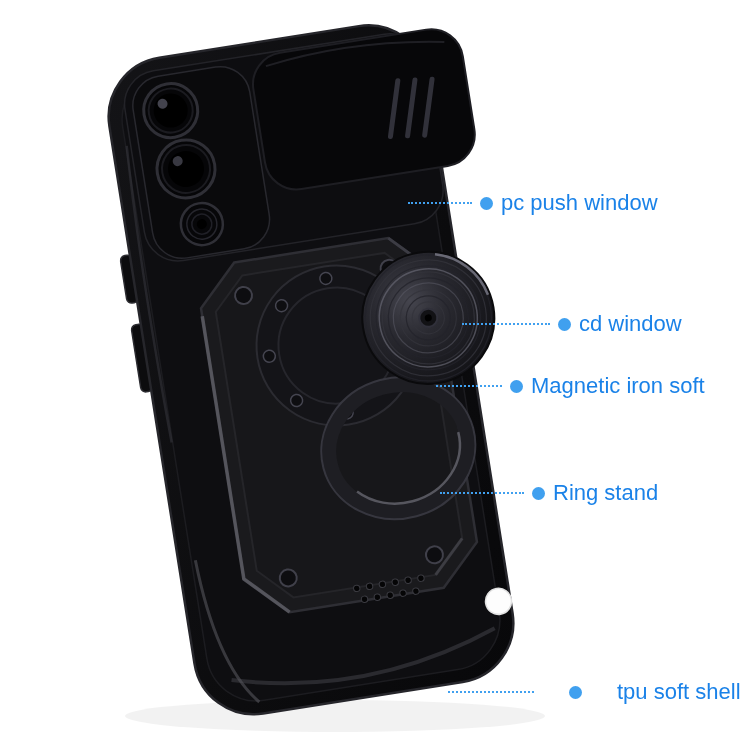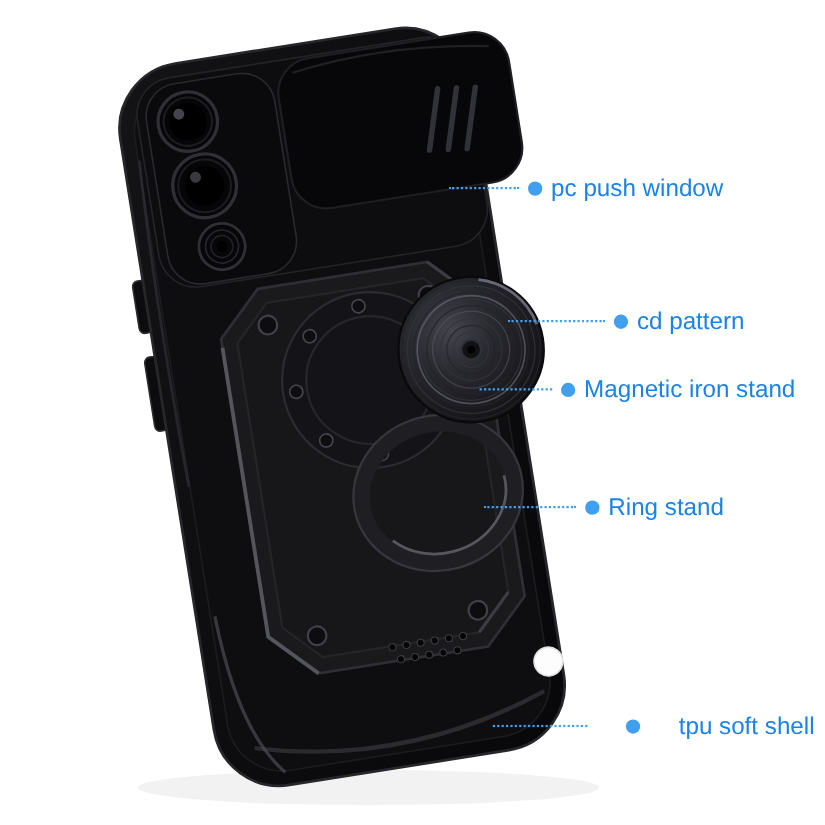--- a/index.html
+++ b/index.html
@@ -11,20 +11,21 @@
     overflow: hidden;
     font-family: "Liberation Sans", sans-serif;
   }
   .stage svg { position: absolute; left: 0; top: 0; }
   .callout {
     position: absolute;
     display: flex;
     align-items: center;
     gap: 8px;
     height: 26px;
+    margin-top: 32px;
   }
   .leader {
     display: block;
     height: 0;
     border-top: 2px dotted var(--marker, #40a0ef);
     flex: none;
   }
   .dot {
     display: block;
     width: 13px;
@@ -173,27 +174,27 @@
 
   <div class="callout" style="left:408px; top:158px;">
     <span class="leader" style="width:64px;"></span>
     <span class="dot"></span>
     <span class="label">pc push window</span>
   </div>
 
   <div class="callout" style="left:462px; top:279px;">
     <span class="leader" style="width:88px;"></span>
     <span class="dot"></span>
-    <span class="label">cd pattern</span>
+    <span class="label">cd window</span>
   </div>
 
   <div class="callout" style="left:436px; top:341px;">
     <span class="leader" style="width:66px;"></span>
     <span class="dot"></span>
-    <span class="label">Magnetic iron stand</span>
+    <span class="label">Magnetic iron soft</span>
   </div>
 
   <div class="callout" style="left:440px; top:448px;">
     <span class="leader" style="width:84px;"></span>
     <span class="dot"></span>
     <span class="label">Ring stand</span>
   </div>
 
   <div class="callout" style="left:448px; top:647px;gap:35px;">
     <span class="leader" style="width:86px;"></span>

